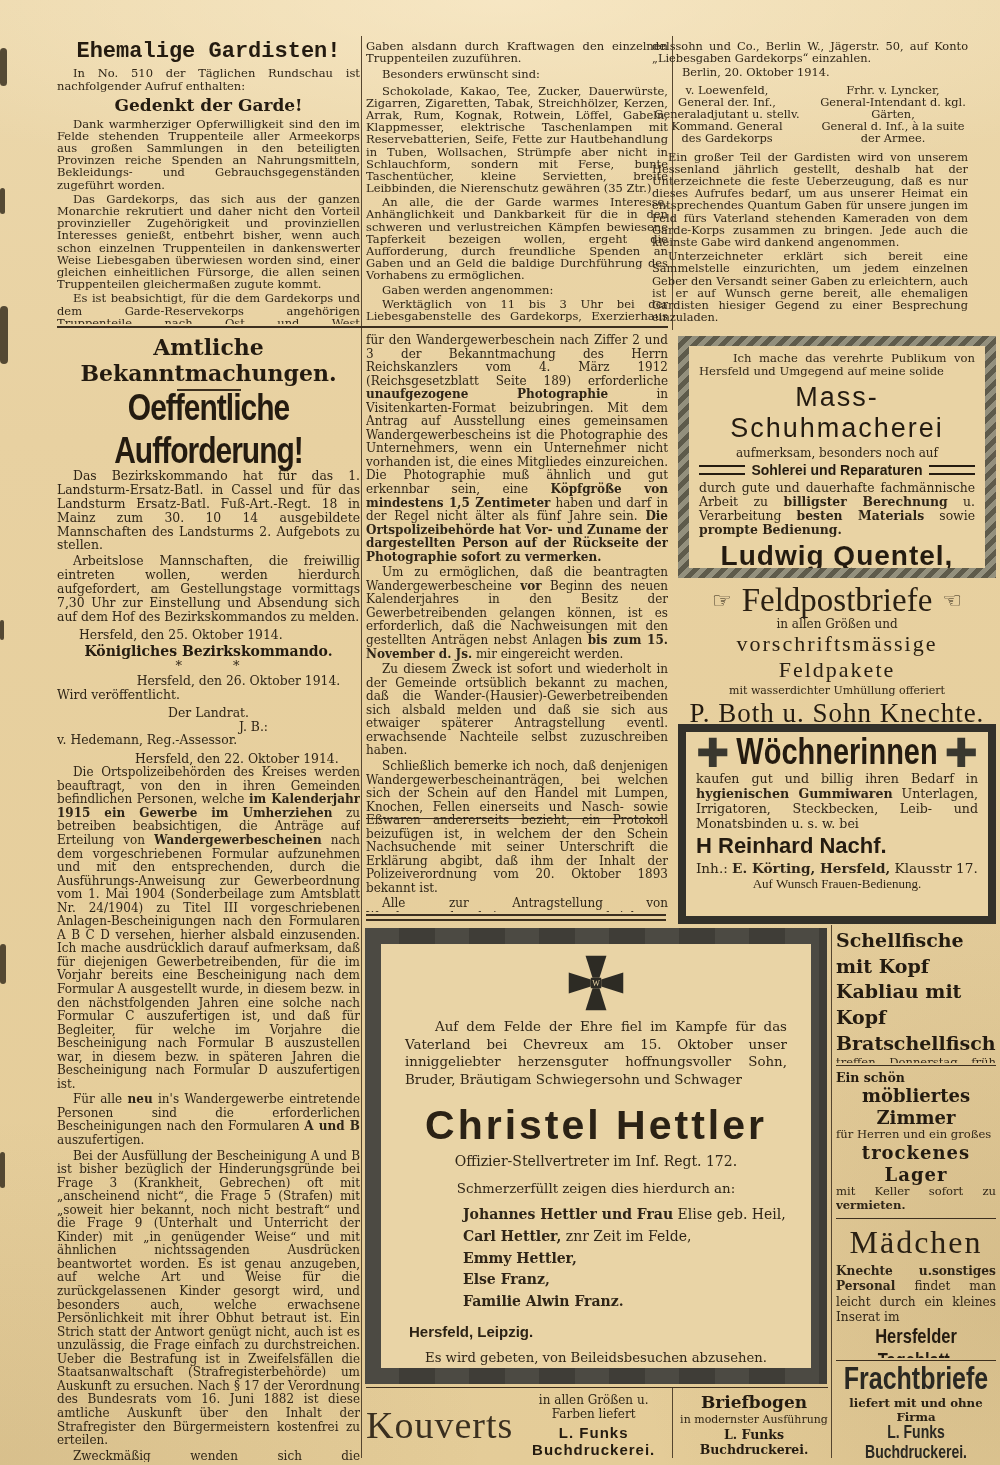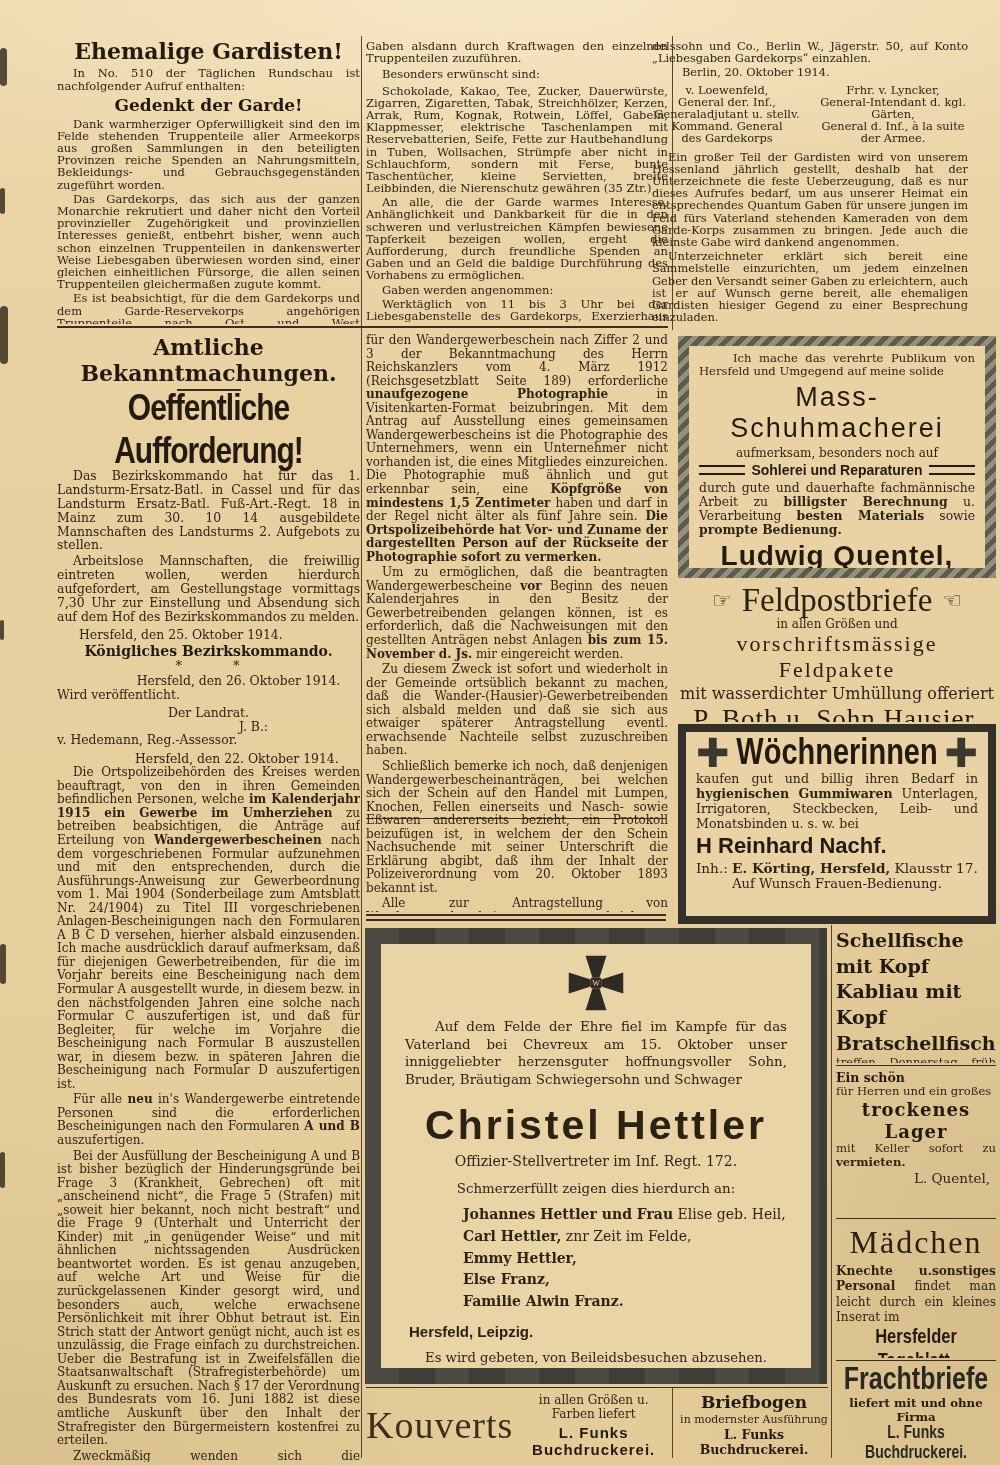--- a/index.html
+++ b/index.html
@@ -44,30 +44,30 @@
   .qt-sohle .bar{flex:1;height:6px;border-top:2px solid #241b10;border-bottom:2px solid #241b10;}
   .qt-sohle .txt{font-family:"Liberation Sans",sans-serif;font-weight:bold;font-size:14px;color:#241b10;white-space:nowrap;}
   .qt-line4{font-size:12.4px;line-height:1.15;text-align:justify;}
   .qt-name{font-family:"Liberation Sans",sans-serif;font-weight:bold;font-size:28px;letter-spacing:1px;color:#241b10;margin-top:2px;}
   .ad-feldpost{position:absolute;left:678px;top:582px;width:318px;height:140px;text-align:center;overflow:hidden;}
   .fp-titlerow{display:flex;justify-content:center;align-items:center;gap:10px;}
   .fp-hand{font-size:22px;color:#241b10;}
   .fp-title{font-family:"Liberation Serif",serif;font-size:33px;color:#2a2013;}
   .fp-l1{font-size:12px;margin-top:-2px;}
   .fp-l2{font-family:"Liberation Serif",serif;font-size:22px;letter-spacing:2px;color:#2a2013;}
-  .fp-l3{font-size:16px;margin:1px 0;}
+  .fp-l3{font-size:11px;margin:1px 0;}
   .fp-name{font-family:"Liberation Serif",serif;font-size:27px;letter-spacing:1px;color:#241b10;}
   .ad-woech{position:absolute;left:678px;top:724px;width:318px;height:200px;box-sizing:border-box;border:8px solid #33312a;background:#e9d3a4;padding:4px 10px;overflow:hidden;}
   .wo-titlerow{display:flex;justify-content:space-between;align-items:center;}
   .wo-cross{font-size:40px;color:#3a382f;line-height:.8;}
   .wo-title{font-family:"Liberation Sans",sans-serif;font-weight:bold;font-size:29px;color:#241b10;transform:scaleY(1.25);}
   .wo-body{font-size:12.6px;line-height:1.2;text-align:justify;margin-top:2px;}
   .wo-name{font-family:"Liberation Sans",sans-serif;font-weight:bold;font-size:22px;color:#241b10;margin-top:2px;}
   .wo-sub{font-size:13.6px;margin-top:1px;}
-  .wo-sub2{font-size:13px;text-align:center;}
+  .wo-sub2{font-size:13px;text-align:center;font-family:Liberation Serif, serif;}
   
   .obit{position:absolute;left:365px;top:928px;width:462px;height:456px;box-sizing:border-box;
      background:repeating-linear-gradient(90deg,#4c4a43 0 34px,#3f3d37 34px 70px);}
   .obit-inner{position:absolute;left:16px;top:16px;right:16px;bottom:16px;background:#e9d4a6;text-align:center;padding:8px 24px;box-sizing:border-box;overflow:hidden;}
   .obit-intro{font-size:13.4px;line-height:1.32;text-align:justify;text-indent:30px;margin-top:6px;}
   .obit-name{font-family:"Liberation Sans",sans-serif;font-weight:bold;font-size:41px;letter-spacing:3px;color:#2b2215;margin:10px 0 4px;}
   .obit-rank{font-size:14px;}
   .obit-announce{font-size:13.4px;margin-top:12px;}
   .obit-mourners{text-align:left;padding-left:58px;font-size:14px;line-height:1.55;margin-top:8px;}
   .obit-place{text-align:left;font-weight:bold;font-size:15px;margin-top:10px;padding-left:4px;font-family:"Liberation Sans",sans-serif;color:#2b2215;}
@@ -119,21 +119,21 @@
   <div class="vline" style="left:831px;top:925px;height:533px;"></div>
   <div class="hline" style="left:57px;top:326px;width:611px;"></div>
   <div class="hline thin" style="left:366px;top:818px;width:300px;"></div>
   <div class="dbl" style="left:366px;top:914px;width:300px;"></div>
   <div class="hline thin" style="left:366px;top:1387px;width:462px;"></div>
   <div class="hline thin" style="left:836px;top:1065px;width:160px;"></div>
   <div class="hline thin" style="left:836px;top:1218px;width:160px;"></div>
   <div class="hline thin" style="left:836px;top:1360px;width:160px;"></div>
 
   <div class="col bt sz-top" style="left:57px;top:40px;width:303px;height:284px;">
-    <div class="frak ctr" style="font-size:22px;margin-bottom:4px;">Ehemalige Gardisten!</div>
+    <div class="frak ctr" style="font-size:22px;margin-bottom:4px;font-family:Liberation Mono, monospace;">Ehemalige Gardisten!</div>
     <p class="p">In No. 510 der Täglichen Rundschau ist nachfolgender Aufruf enthalten:</p>
     <div class="frak ctr" style="font-size:17px;margin:4px 0;">Gedenkt der Garde!</div>
     <p class="p">Dank warmherziger Opferwilligkeit sind den im Felde stehenden Truppenteile aller Armeekorps aus großen Sammlungen in den beteiligten Provinzen reiche Spenden an Nahrungsmitteln, Bekleidungs- und Gebrauchsgegenständen zugeführt worden.</p>
     <p class="p">Das Gardekorps, das sich aus der ganzen Monarchie rekrutiert und daher nicht den Vorteil provinzieller Zugehörigkeit und provinziellen Interesses genießt, entbehrt bisher, wenn auch schon einzelnen Truppenteilen in dankenswerter Weise Liebesgaben überwiesen worden sind, einer gleichen einheitlichen Fürsorge, die allen seinen Truppenteilen gleichermaßen zugute kommt.</p>
     <p class="p">Es ist beabsichtigt, für die dem Gardekorps und dem Garde-Reservekorps angehörigen Truppenteile nach Ost und West Eisenbahntransporte mit Liebesgaben bis zum Kriegsschauplatze zu leiten und die</p>
   </div>
 
   <div class="col bt sz-top" style="left:366px;top:40px;width:302px;height:284px;">
     <p class="p np">Gaben alsdann durch Kraftwagen den einzelnen Truppenteilen zuzuführen.</p>
     <p class="p" style="margin-top:4px;">Besonders erwünscht sind:</p>
@@ -247,21 +247,21 @@
 
   <div class="ad-feldpost">
     <div class="fp-titlerow">
       <span class="fp-hand">☞</span>
       <span class="fp-title">Feldpostbriefe</span>
       <span class="fp-hand">☜</span>
     </div>
     <div class="fp-l1">in allen Größen und</div>
     <div class="fp-l2">vorschriftsmässige Feldpakete</div>
     <div class="fp-l3">mit wasserdichter Umhüllung offeriert</div>
-    <div class="fp-name">P. Both u. Sohn Hausier.</div>
+    <div class="fp-name">P. Both u. Sohn Knechte.</div>
 
   </div>
 
   <div class="ad-woech">
     <div class="wo-titlerow">
       <span class="wo-cross">✚</span>
       <span class="wo-title">Wöchnerinnen</span>
       <span class="wo-cross">✚</span>
     </div>
     <div class="wo-body"><span>kaufen gut und billig ihren Bedarf in </span><span class="bseg">hygienischen Gummiwaren</span><span> Unterlagen, Irrigatoren, Steckbecken, Leib- und Monatsbinden u. s. w. bei</span></div>
@@ -273,20 +273,21 @@
   <div class="nr" style="top:928px;height:135px;">
     <div class="frak fish-h">Schellfische mit Kopf</div>
     <div class="frak fish-h">Kabliau mit Kopf</div>
     <div class="frak fish-h">Bratschellfische</div>
     <div class="fish-b">treffen Donnerstag früh bestimmt ein.</div>
     <div class="frak fish-name">J. H. Otto.</div>
   </div>
 
   <div class="nr" style="top:1070px;height:145px;">
     <div class="frak zim-l1">Ein schön</div>
+    <div class="frak zim-h">möbliertes Zimmer</div>
     <div class="zim-b">für Herren und ein großes</div>
     <div class="frak zim-h" style="letter-spacing:1px;">trockenes Lager</div>
     <div class="zim-b"><span>mit Keller sofort zu </span><span class="bseg">vermieten.</span></div>
     <div class="zim-name">L. Quentel,</div>
 
   </div>
 
   <div class="nr" style="top:1224px;height:134px;">
     <div class="mae-title">Mädchen</div>
     <div class="mae-b"><span class="bseg">Knechte u.sonstiges Personal</span><span> findet man leicht durch ein kleines Inserat im</span></div>

